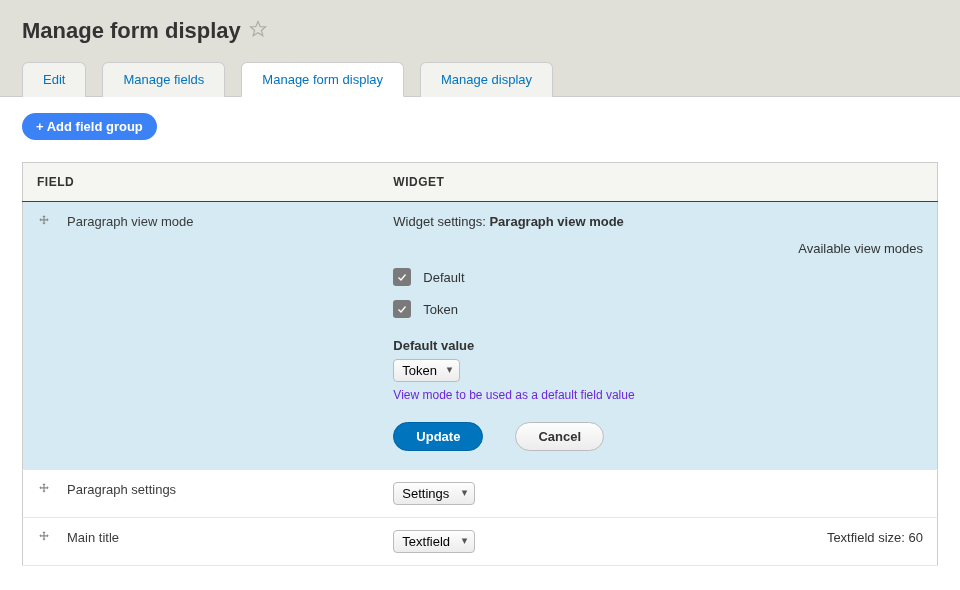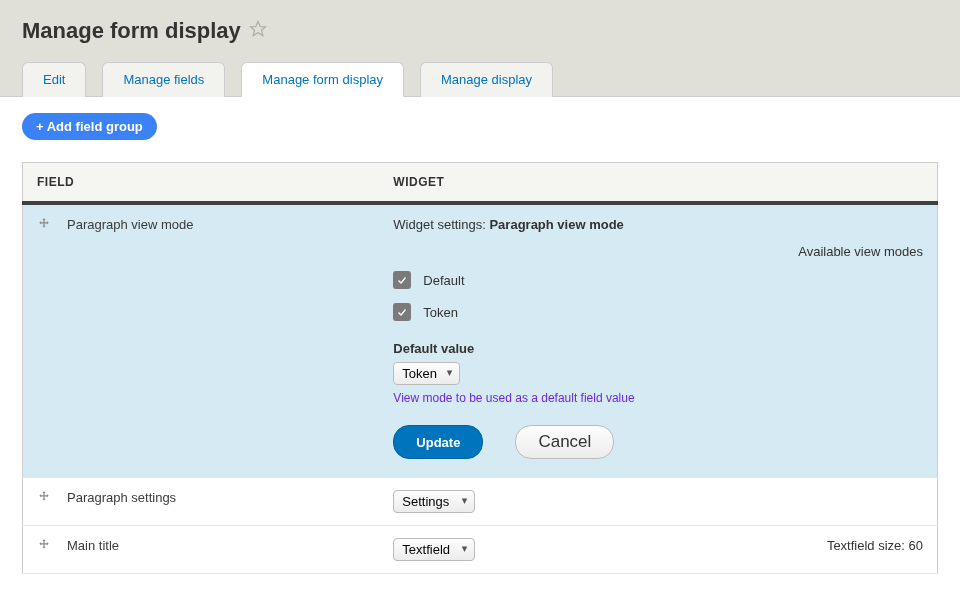--- a/index.html
+++ b/index.html
@@ -68,21 +68,21 @@
     margin-bottom: 22px;
   }
   table.fields {
     width: 100%;
     border-collapse: collapse;
     border: 1px solid #ccc;
   }
   table.fields th {
     text-align: left;
     background: #f5f5f2;
-    border-bottom: 4px solid #404040;
+    border-bottom: 1px solid #404040;
     padding: 12px 14px;
     font-size: 12px;
     font-weight: bold;
     letter-spacing: 0.5px;
     color: #333;
   }
   table.fields td {
     padding: 12px 14px;
     border-bottom: 1px solid #e6e6e0;
     vertical-align: top;
@@ -169,22 +169,22 @@
     font-size:13px;
     font-weight:bold;
     cursor:pointer;
   }
   .btn-secondary {
     background:linear-gradient(#fdfdfd,#ececec);
     color:#333;
     border:1px solid #bbb;
     border-radius:16px;
     padding:6px 22px;
-    font-size:17px;
-    font-weight:normal;
+    font-size:13px;
+    font-weight:bold;
     cursor:pointer;
   }
   .summary-cell {
     text-align:right;
     font-size:12.5px;
     color:#333;
     white-space:nowrap;
   }
 </style>
 </head>

